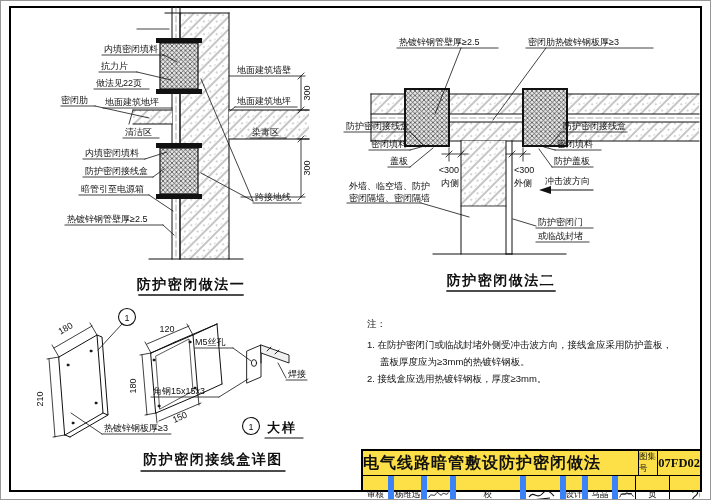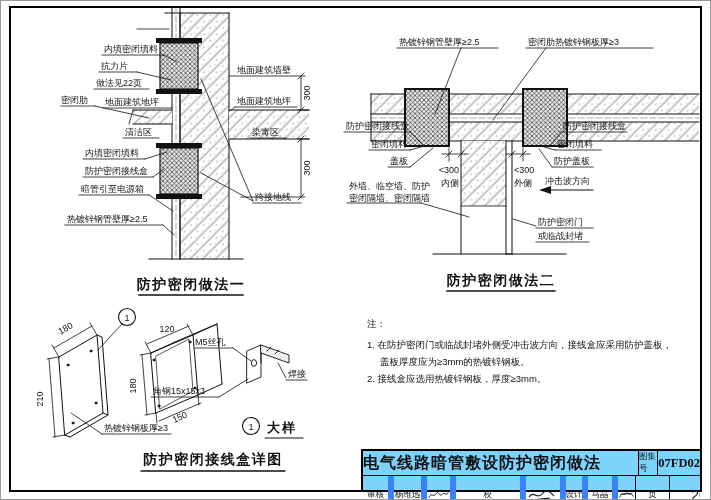--- a/index.html
+++ b/index.html
@@ -8,21 +8,21 @@
   .frame{position:absolute;left:8px;top:5px;width:693px;height:486px;border:2px solid #000;box-sizing:border-box;}
   svg{position:absolute;left:0;top:0;}
   svg text{font-family:"Liberation Sans",sans-serif;fill:#111;}
   .lbl{font-size:9px;}
   .dim{font-size:9px;}
   .dtitle{font-size:14px;font-weight:bold;letter-spacing:1.5px;}
   .notes{position:absolute;left:366px;top:314px;width:330px;font-size:9.5px;line-height:17px;color:#111;}
   .notes .n-head{margin-bottom:4px;}
   .notes .n-cont{padding-left:13px;}
   .titleblock{position:absolute;left:360px;top:448px;width:341px;height:43px;border:2px solid #000;
-              box-sizing:border-box;background:#7dd3fc;display:flex;flex-direction:column;}
+              box-sizing:border-box;background:#fde047;display:flex;flex-direction:column;}
   .tb-row1{display:flex;height:25px;border-bottom:1.5px solid #000;box-sizing:border-box;}
   .tb-title{width:250px;display:flex;align-items:center;justify-content:center;
             font-size:16px;font-weight:bold;letter-spacing:1px;white-space:nowrap;}
   .tb-atlas-label{width:36px;border-left:1.5px solid #000;display:flex;align-items:center;justify-content:center;font-size:8.5px;box-sizing:border-box;margin-left:37px;}
   .tb-atlas-no{flex:1;border-left:1.5px solid #000;display:flex;align-items:center;justify-content:center;
                font-size:12.5px;font-weight:bold;font-family:"Liberation Serif",serif;box-sizing:border-box;text-align:center;}
   .tb-row2{display:flex;flex:1;}
   .tb-cell{display:flex;align-items:center;justify-content:center;font-size:8.5px;box-sizing:border-box;
            border-left:6px solid #3b82f6;overflow:hidden;white-space:nowrap;}
   .tb-cell:first-child{border-left:none;}

